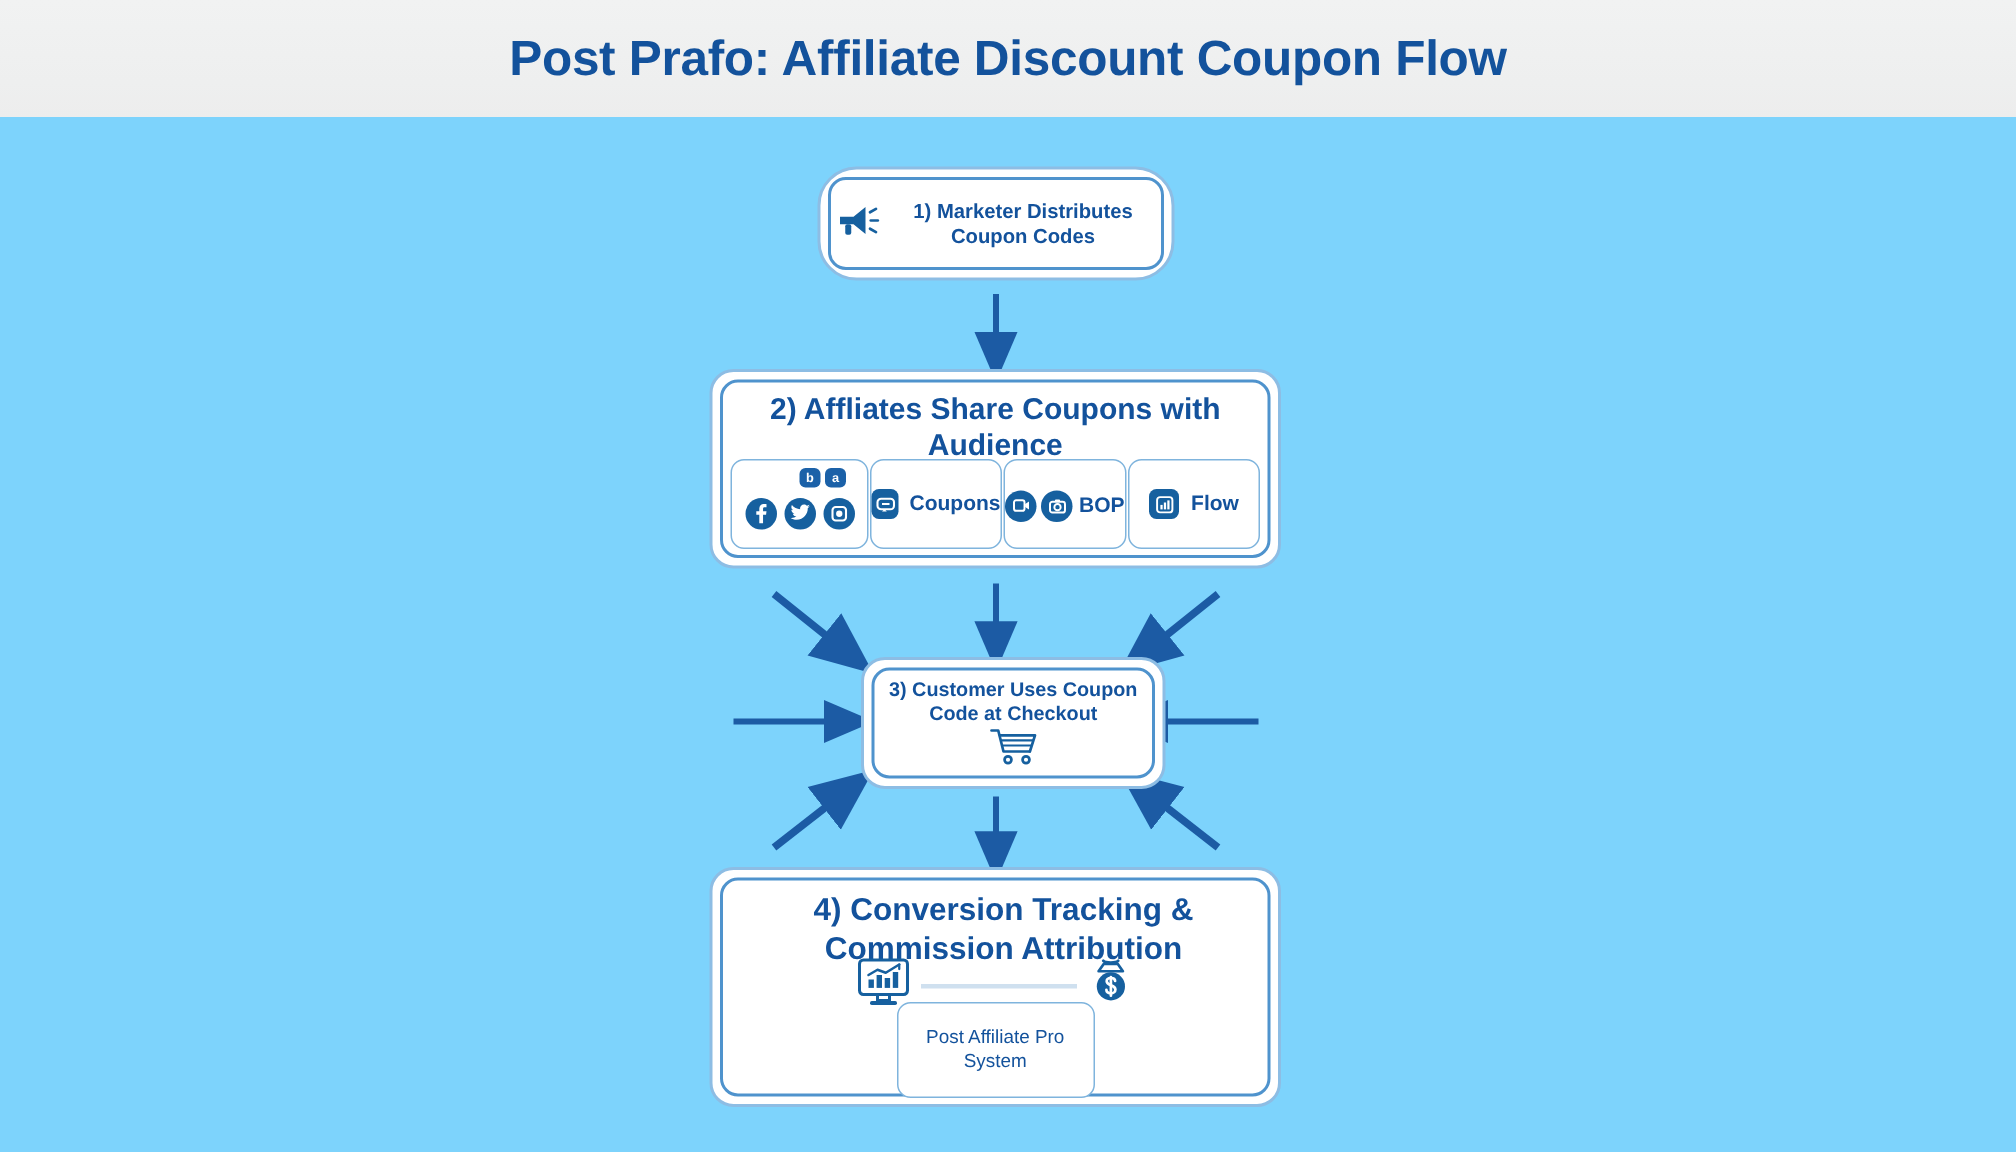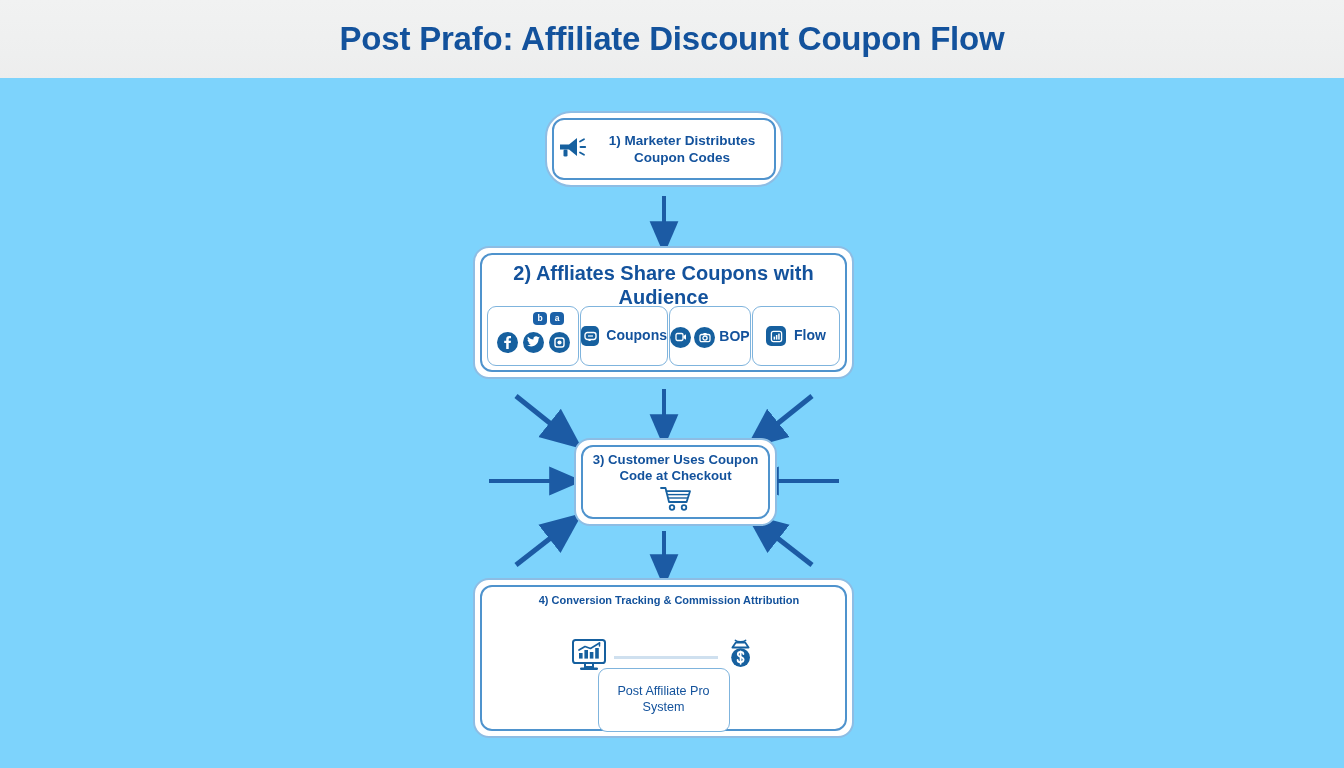--- a/index.html
+++ b/index.html
@@ -185,21 +185,21 @@
     left: 0; bottom: 8px;
     width: 100%;
     text-align: center;
   }
 
   
   #step4 { left: 473px; top: 578px; width: 381px; height: 160px; }
   #step4 .title {
     position: absolute;
     left: 21px; right: 10px; top: 14px;
-    font-size: 11px;
+    font-size: 21px;
   }
   .pair-icons {
     position: absolute;
     left: 0; top: 58px;
     width: 100%;
     display: flex;
     align-items: center;
     justify-content: center;
     gap: 0px;
   }

